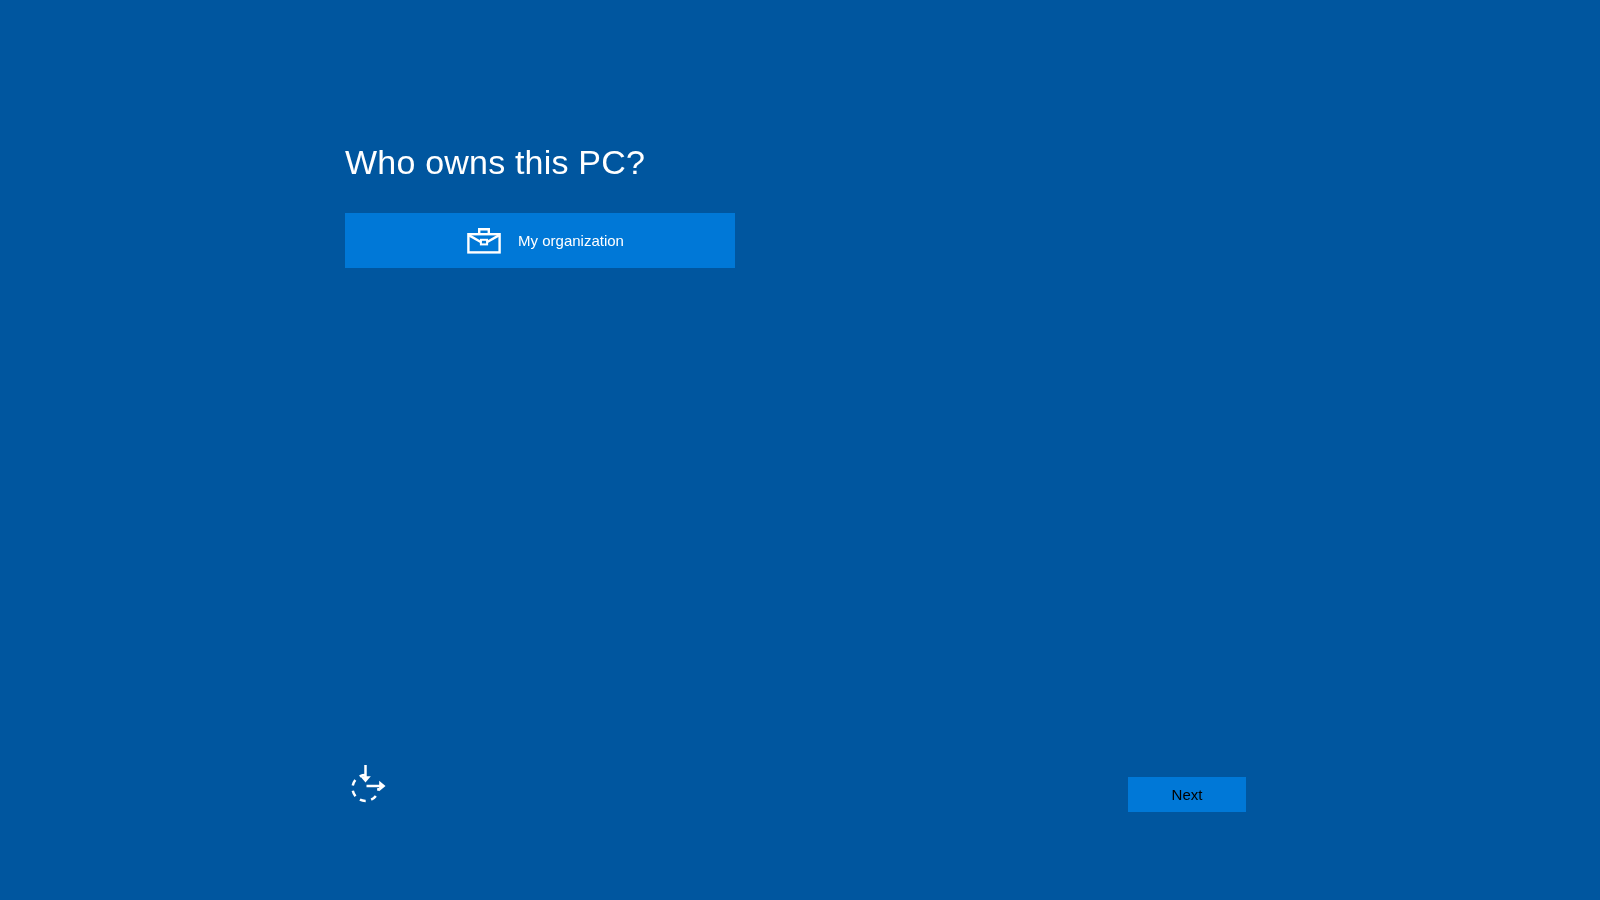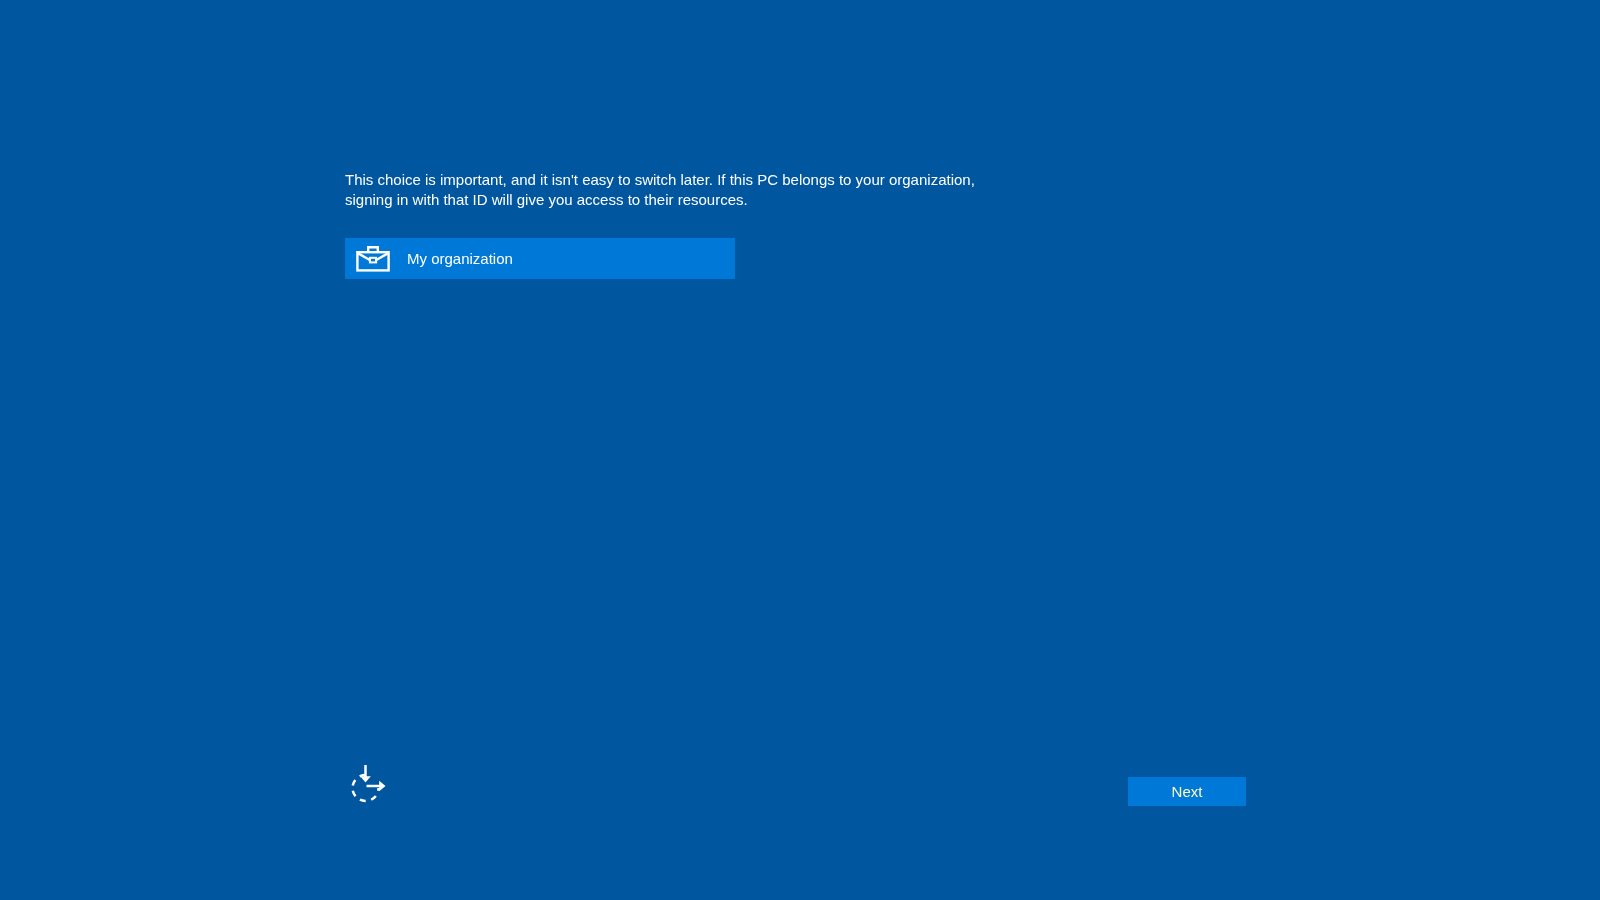--- a/index.html
+++ b/index.html
@@ -36,24 +36,25 @@
     line-height: 19.5px;
     font-weight: 400;
     white-space: pre-line;
     color: #FFFFFF;
   }
   .options {
     margin-top: 29px;
   }
   .option {
     width: 390px;
-    height: 41px;
+    height: 55px;
     display: flex;
     align-items: center;
     cursor: pointer;
+    justify-content: center;
   }
   .option.selected {
     background: #0078D7;
   }
   .option + .option {
     margin-top: 7px;
   }
   .option-icon {
     width: 36px;
     margin-left: 10px;
@@ -75,39 +76,38 @@
     background: transparent;
     border: none;
     padding: 0;
     cursor: pointer;
   }
   .next-btn {
     position: absolute;
     left: 1128px;
     top: 777px;
     width: 118px;
-    height: 29px;
+    height: 35px;
     background: #0078D7;
     border: none;
-    color: #fef9c3;
+    color: #000000;
     font-family: "Liberation Sans", "DejaVu Sans", sans-serif;
     font-size: 15px;
     cursor: pointer;
   }
   svg { display: block; }
 </style>
 </head>
 <body>
 
 <div class="screen">
 
   <div class="content">
+    <h1 class="page-title">Who owns this PC?</h1>
 
-    <p class="page-description">This choice is important, and it isn't easy to switch later. If this PC belongs to your organization,
-signing in with that ID will give you access to their resources.</p>
 
     <div class="options">
 
       <div class="option selected">
         <span class="option-icon">
           <svg width="34" height="27" viewBox="0 0 34 27" fill="none" stroke="#FFFFFF" stroke-width="2.4">
             <path d="M12.2 7 V2.2 H21.8 V7"></path>
             <rect x="1.4" y="7.2" width="31.2" height="18.2"></rect>
             <path d="M2.2 8.4 L14.2 15.2"></path>
             <path d="M31.8 8.4 L19.8 15.2"></path>

